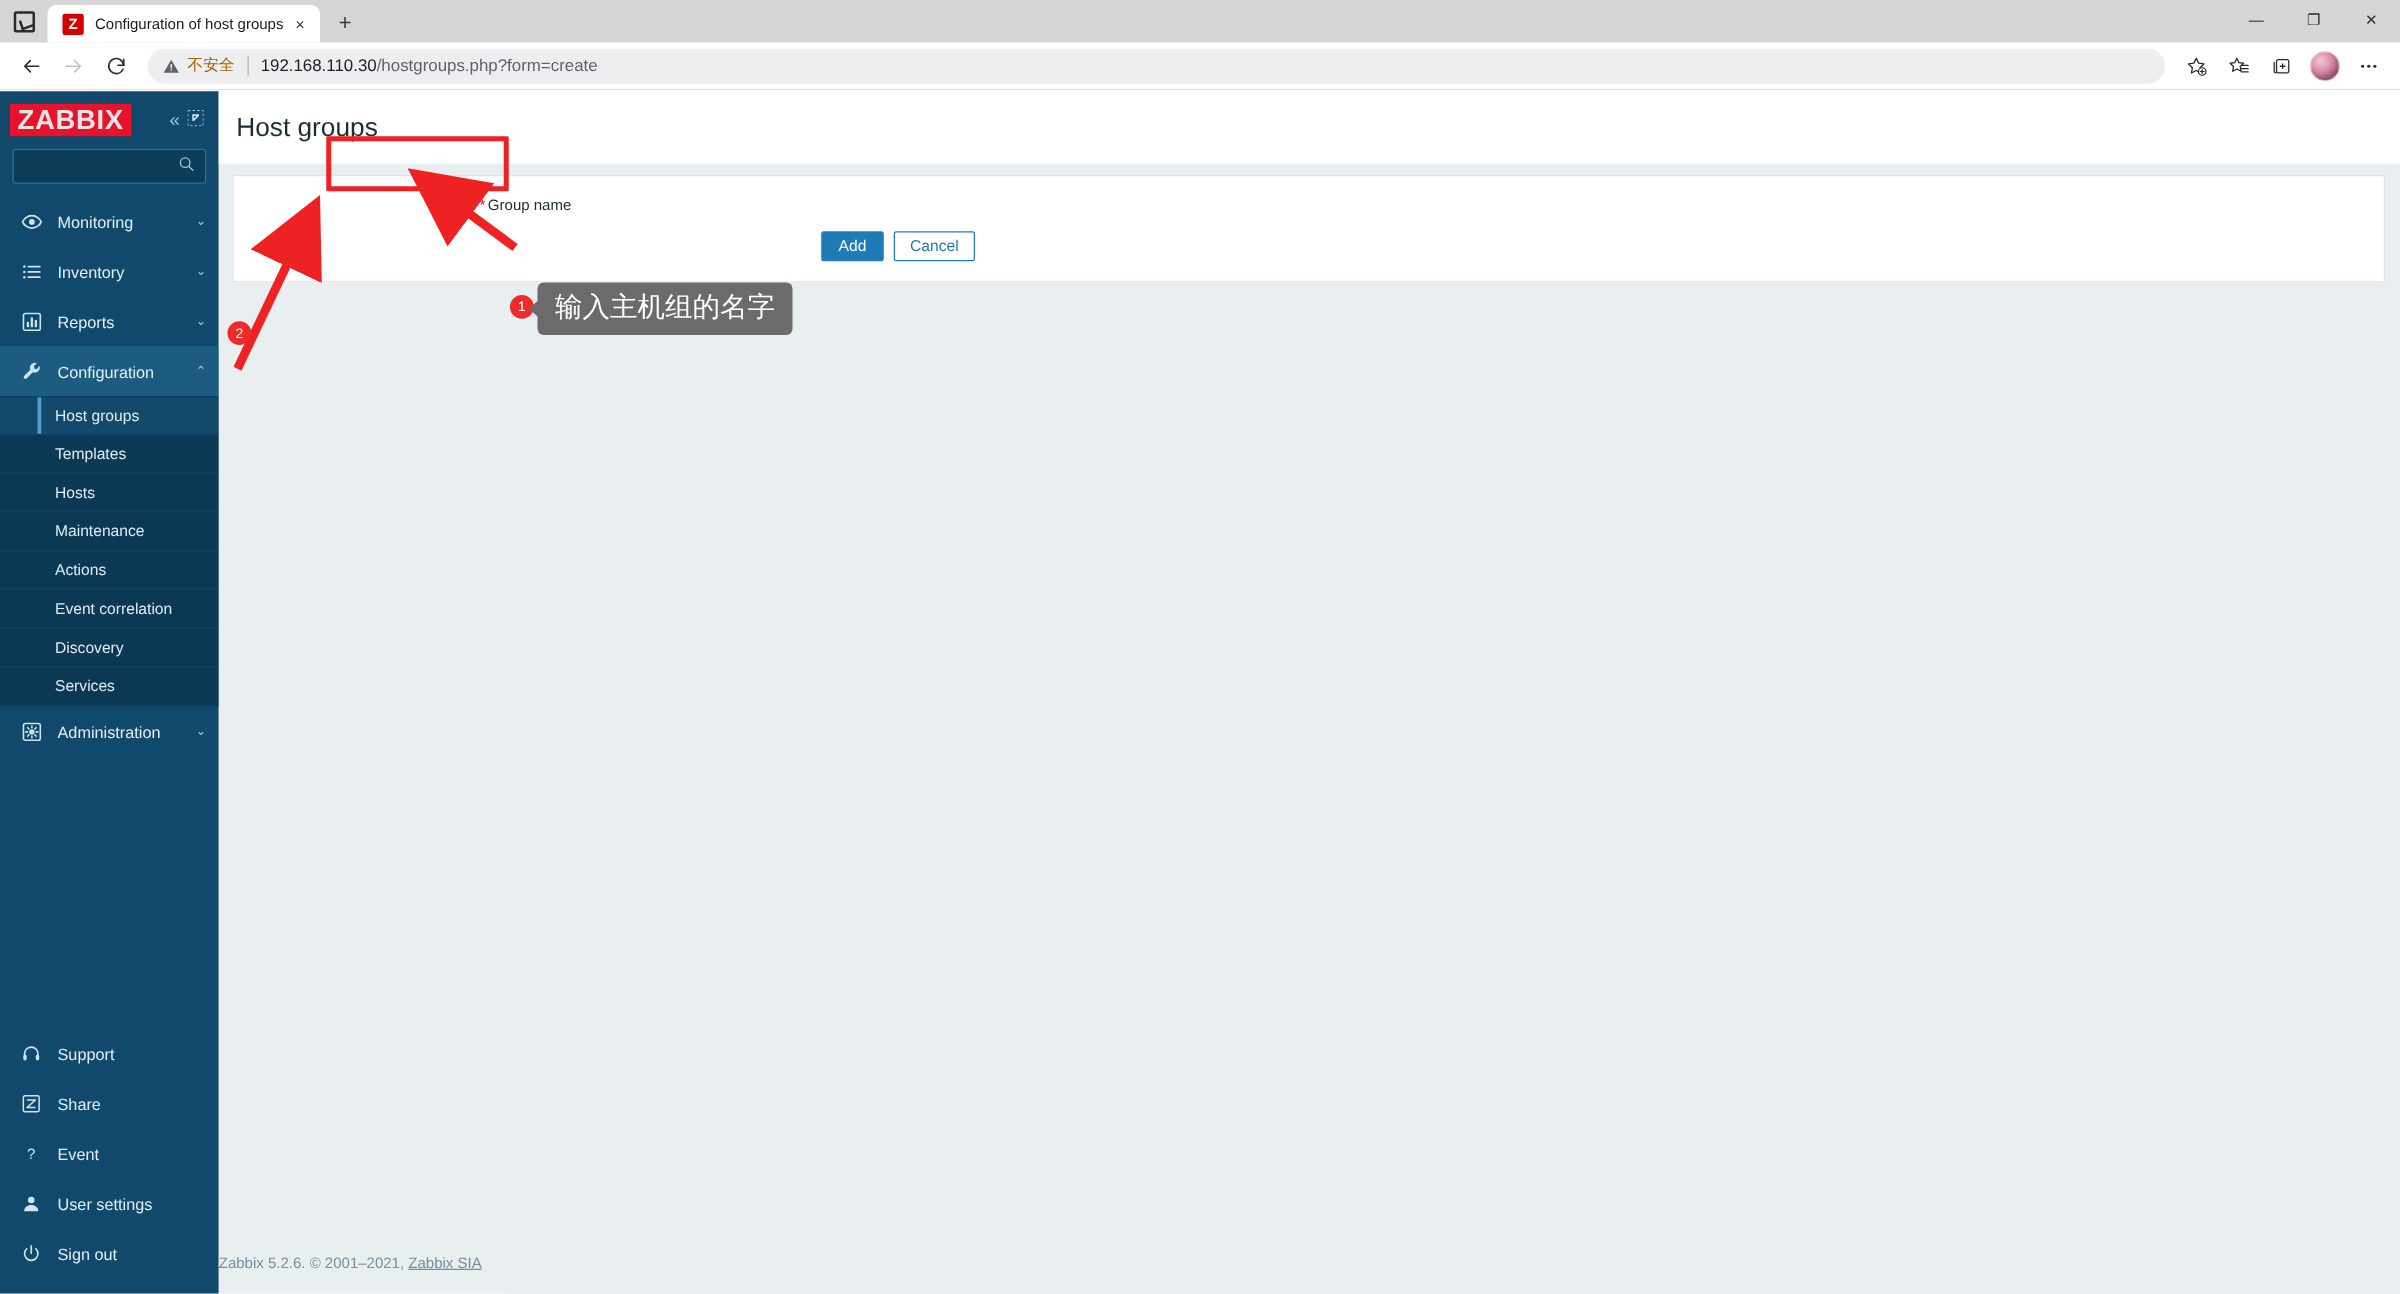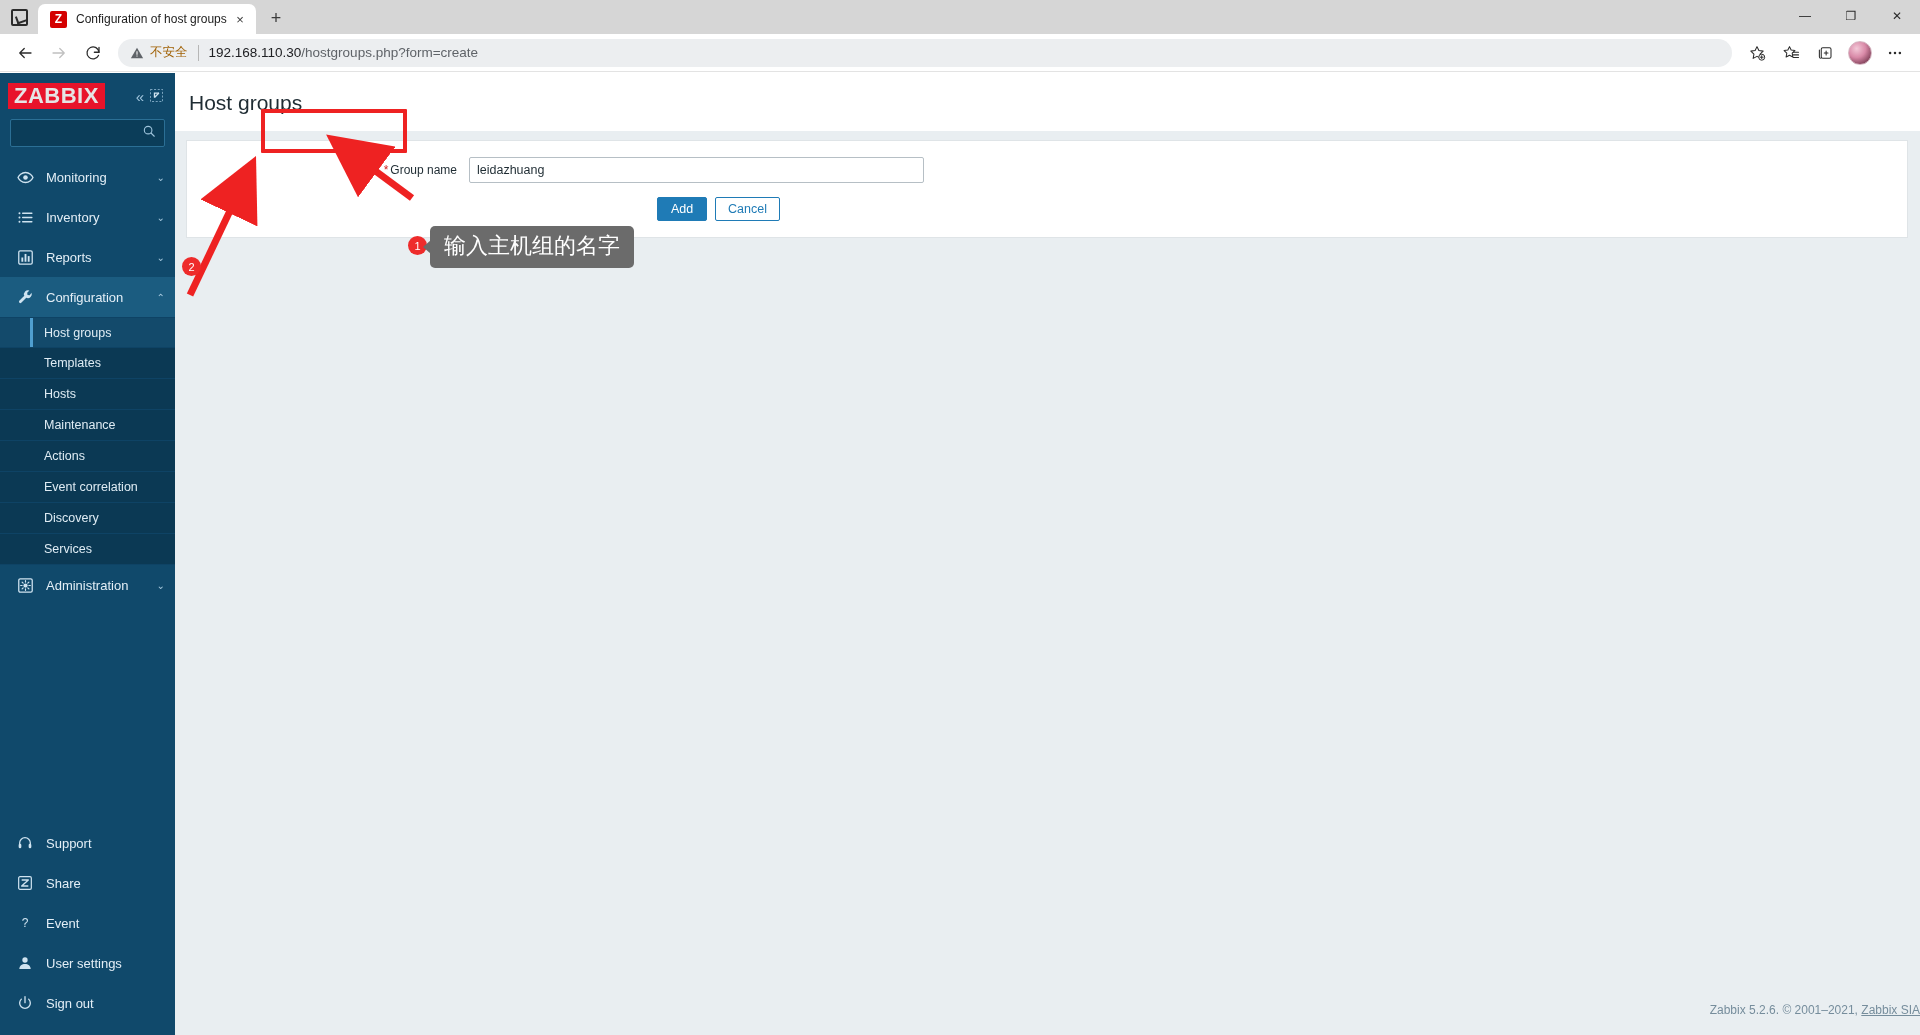--- a/index.html
+++ b/index.html
@@ -319,21 +319,21 @@
     border: 1px solid #1f7bb6;
   }
   .btn-secondary {
     background: #ffffff;
     color: #1f7bb6;
     border: 1px solid #1f7bb6;
   }
 
   .footer {
     margin-top: auto;
-    text-align: right;
+    text-align: left;
     font-size: 12px;
     color: #768d9c;
     padding-bottom: 18px;
   }
   .footer a { color: #768d9c; text-decoration: underline; }
 
   
   .anno-layer {
     position: absolute;
     inset: 0;
@@ -634,23 +634,20 @@
         <h1 class="page-title">Host groups</h1>
       </div>
 
       <div class="content-wrap">
         <div class="form-card">
 
           <div class="form-row">
             <div class="form-label">
               <span class="req-star">*</span><span>Group name</span>
             </div>
-            <div class="input-cell">
-              <input class="text-input" type="text" value="leidazhuang" style="">
-            </div>
           </div>
 
           <div class="btn-row">
             <button class="btn btn-primary">Add</button>
             <button class="btn btn-secondary">Cancel</button>
           </div>
 
         </div>
       </div>
 

